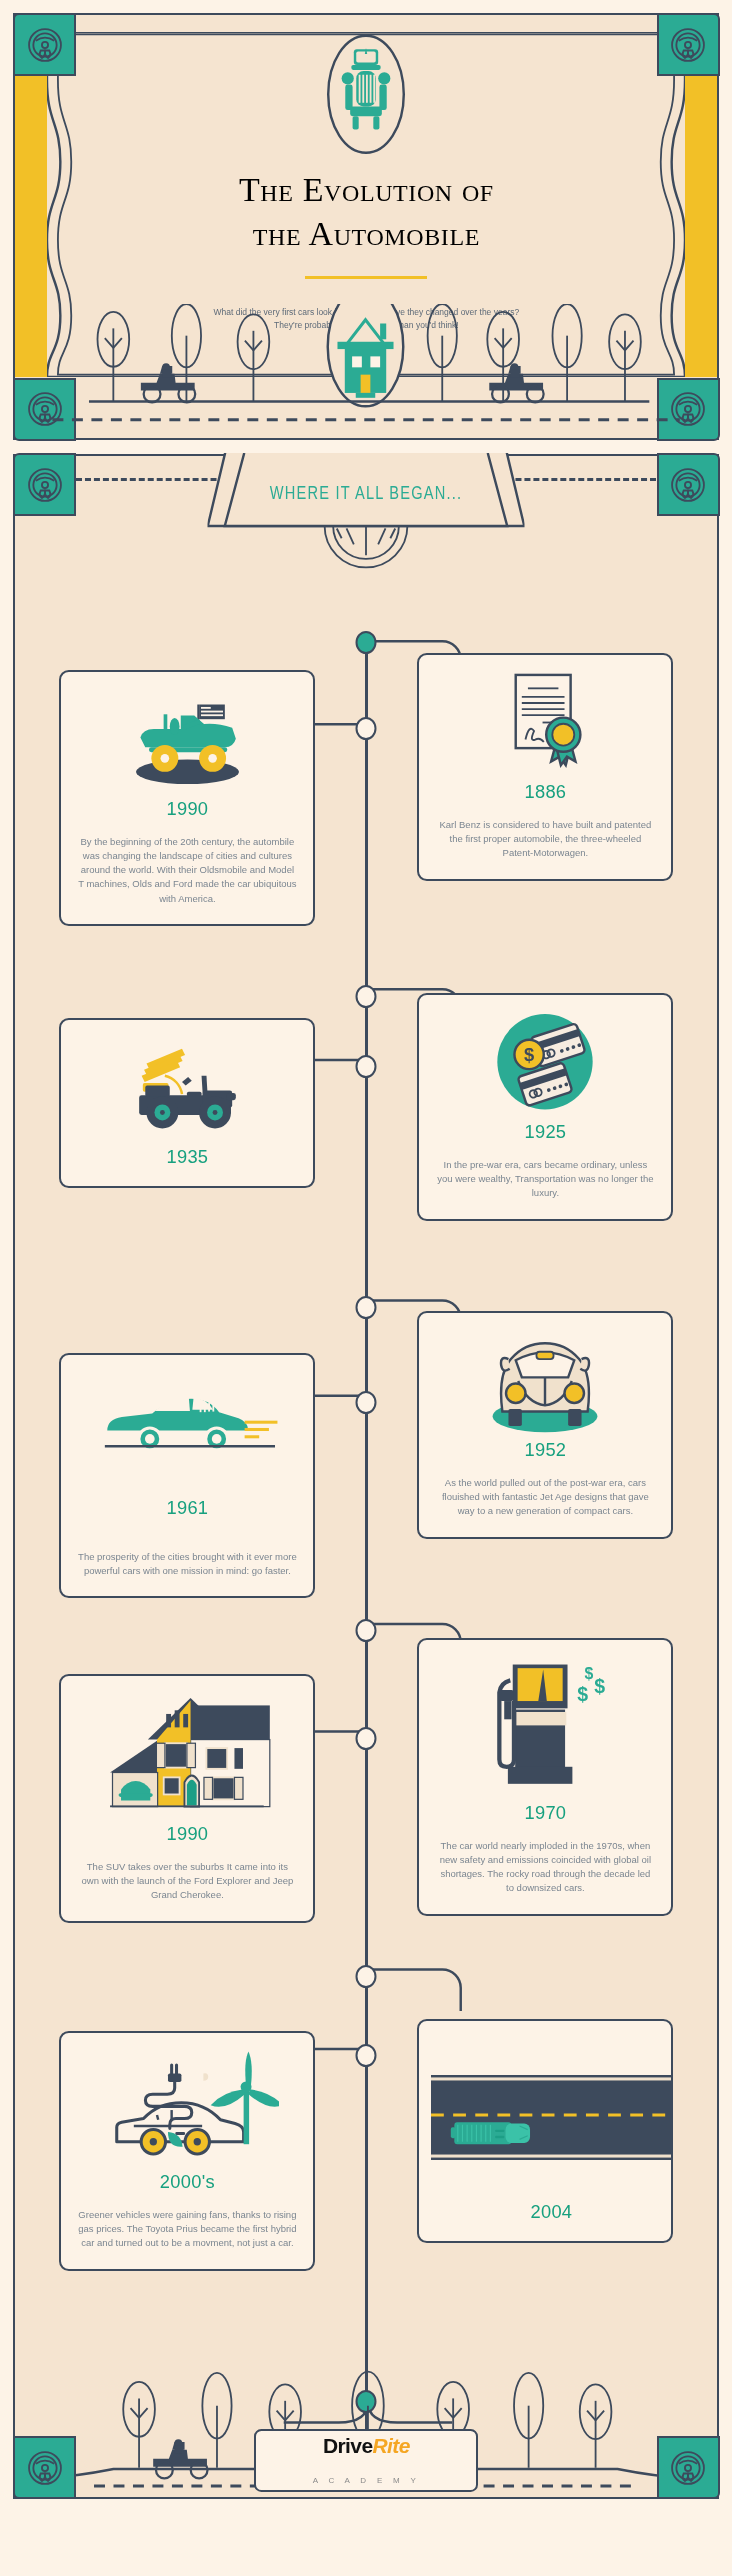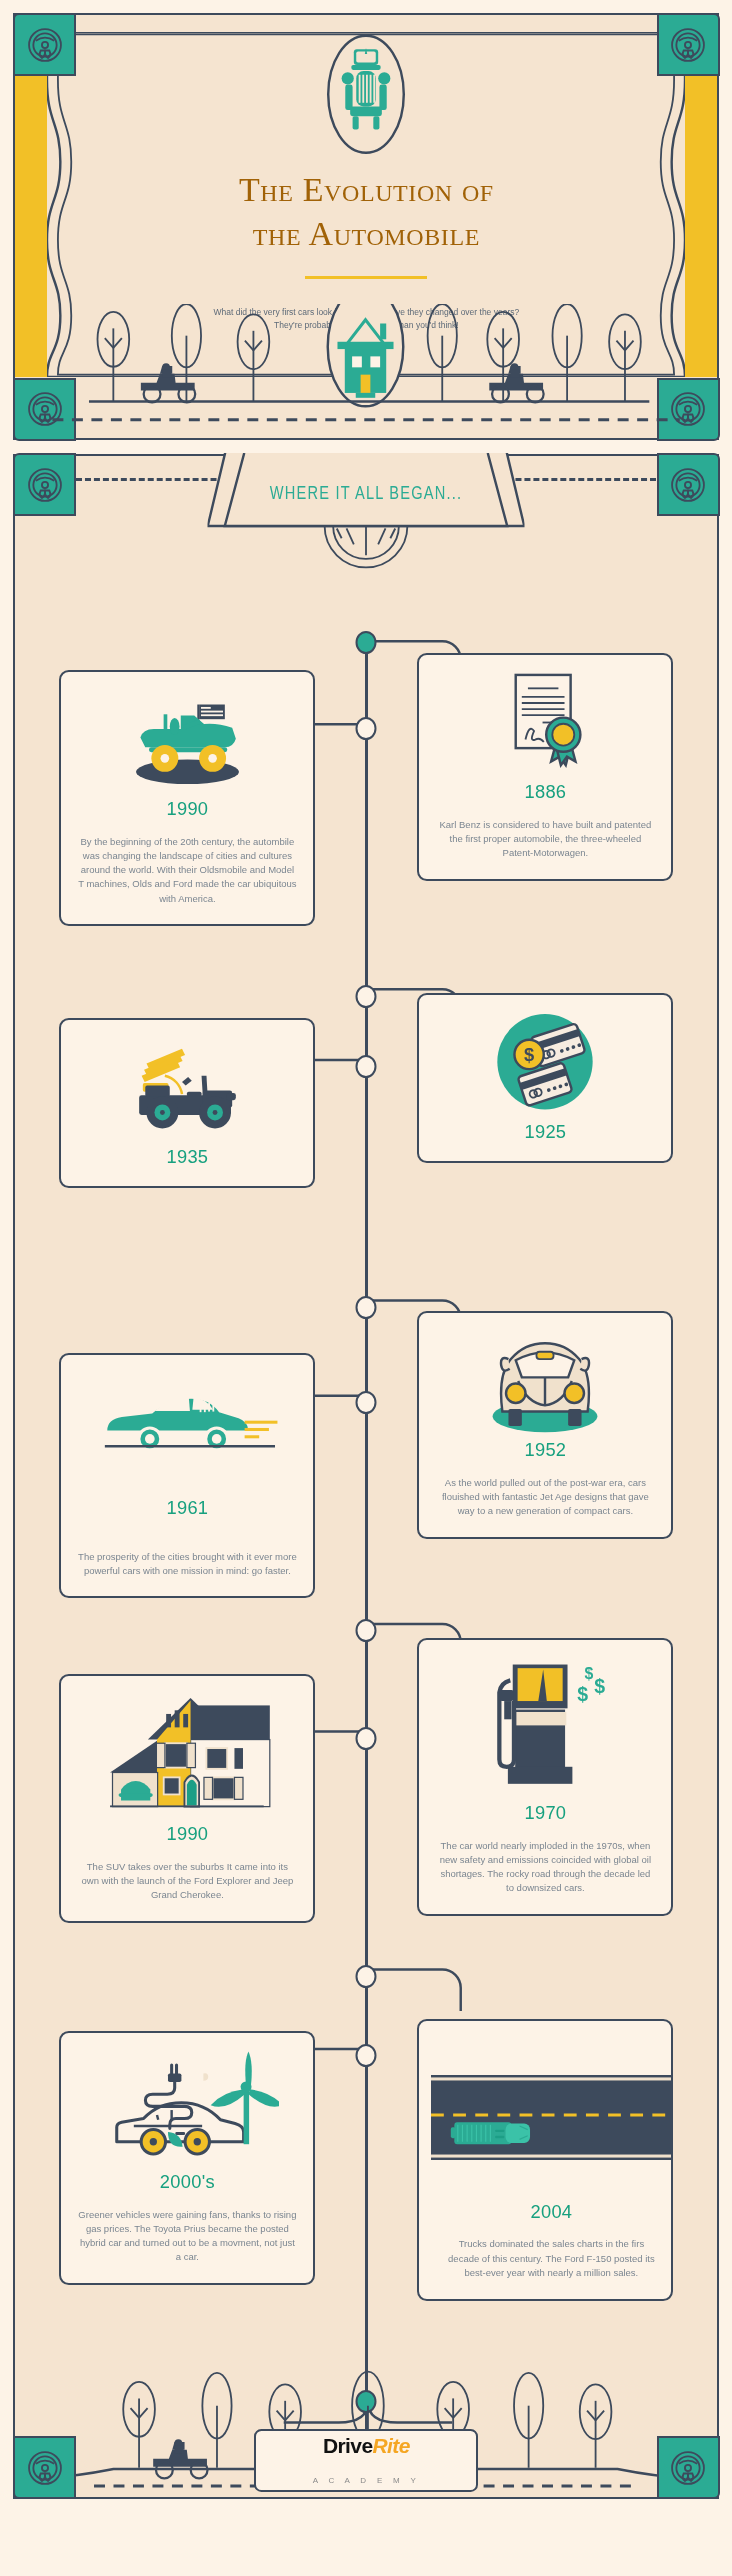--- a/index.html
+++ b/index.html
@@ -59,21 +59,21 @@
     position: absolute; inset: 0; z-index: 5;
     display: flex; flex-direction: column; align-items: center;
   }
   .emblem {
     position: absolute; top: 11px; left: 50%; transform: translateX(-50%);
     width: 88px; height: 195px; z-index: 7;
   }
   .hero-title {
     margin-top: 153px;
     font-family: "Liberation Serif", serif;
-    color: #a16207;
+    color: #000000;
     font-size: 34px;
     letter-spacing: 0.6px;
     text-align: center;
     line-height: 1.28;
     font-variant: small-caps;
     z-index: 8; position: relative;
   }
   .hero-rule {
     width: 122px; height: 2.4px; background: #f2c027;
     margin: 21px auto 0; z-index: 8; position: relative;
@@ -490,20 +490,21 @@
                 <circle cx="104" cy="136" r="3"></circle>
                 <circle cx="114" cy="136" r="3"></circle>
                 <circle cx="124" cy="136" r="3"></circle>
               </g>
           </g>
           <circle cx="64" cy="76" r="24" fill="#f2c027" stroke="#3d4a5c" stroke-width="4"></circle>
           <text x="64" y="87" font-size="30" font-weight="bold" text-anchor="middle" fill="#3d4a5c" font-family="Liberation Sans, sans-serif">$</text>
         </svg>
       </div>
       <div class="card-year">1925</div>
+      <div class="card-text">In the pre-war era, cars became ordinary, unless you were wealthy, Transportation was no longer the luxury.</div>
     </div>
 
     <div class="card left" style="top:897px;gap:16px;">
       <div class="card-art">
         <svg width="183" height="79" viewBox="0 0 300 130">
           <g fill="#2bab94">
             <path d="M18 78 q0 -18 24 -22 l50 -6 q28 -24 64 -24 q30 0 46 22 l32 10 q16 6 16 20 h-232 z"></path>
           </g>
           <g fill="#fdf3e7">
             <path d="M108 36 q22 -16 44 -14 l2 24 h-58 z"></path>
@@ -641,21 +642,21 @@
             <rect x="242" y="62" width="9" height="94"></rect>
             <path d="M246 60 q-4 -40 4 -56 q8 18 4 56 z"></path>
             <path d="M242 66 q-34 4 -54 26 q24 10 56 -18 z"></path>
             <path d="M252 66 q34 4 54 26 q-24 10 -56 -18 z"></path>
             <circle cx="246" cy="62" r="9"></circle>
           </g>
           <path d="M176 40 q8 -2 8 6 q0 6 -8 6 z" fill="#f0e1cc"></path>
         </svg>
       </div>
       <div class="card-year">2000's</div>
-      <div class="card-text">Greener vehicles were gaining fans, thanks to rising gas prices. The Toyota Prius became the posted hybrid car and turned out to be a movment, not just a car.</div>
+      <div class="card-text">Greener vehicles were gaining fans, thanks to rising gas prices. The Toyota Prius became the first hybrid car and turned out to be a movment, not just a car.</div>
     </div>
 
     <div class="card right" style="top:1563px; padding-left:12px; padding-right:0; overflow:hidden;">
       <div style="height:32px"></div>
       <div class="card-art" style="height:98px; width:100%;">
         <svg width="251" height="85" viewBox="0 0 412 140" preserveAspectRatio="none">
           <rect x="0" y="0" width="412" height="140" fill="#3d4a5c"></rect>
           <rect x="0" y="4" width="412" height="5" fill="#f0e1cc"></rect>
           <rect x="0" y="131" width="412" height="5" fill="#f0e1cc"></rect>
           <line x1="0" y1="66" x2="412" y2="66" stroke="#f2c027" stroke-width="5" stroke-dasharray="22 16"></line>
@@ -673,21 +674,20 @@
               <line x1="54" y1="4" x2="54" y2="32"></line>
                 <line x1="62" y1="4" x2="62" y2="32"></line>
             </g>
             <rect x="70" y="12" width="16" height="4" rx="2" fill="#1d9e86"></rect>
             <rect x="70" y="22" width="16" height="4" rx="2" fill="#1d9e86"></rect>
             <path d="M112 6 l14 6 M112 28 l14 -6" stroke="#2bab94" stroke-width="2" fill="none"></path>
           </g>
         </svg>
       </div>
       <div class="card-year" style="margin-top:34px">2004</div>
-      <div class="card-text" style="padding:0 16px">Trucks dominated the sales charts in the firs decade of this century. The Ford F-150 posted its best-ever year with nearly a million sales.</div>
     </div>
 
     <div class="logo-box" style="top:1973px;">
       <div class="logo-main">
         <span class="logo-drive">Drive</span><span class="logo-rite">Rite</span>
       </div>
       <div class="logo-sub">A C A D E M Y</div>
     </div>
 
     <div class="tl-street">

